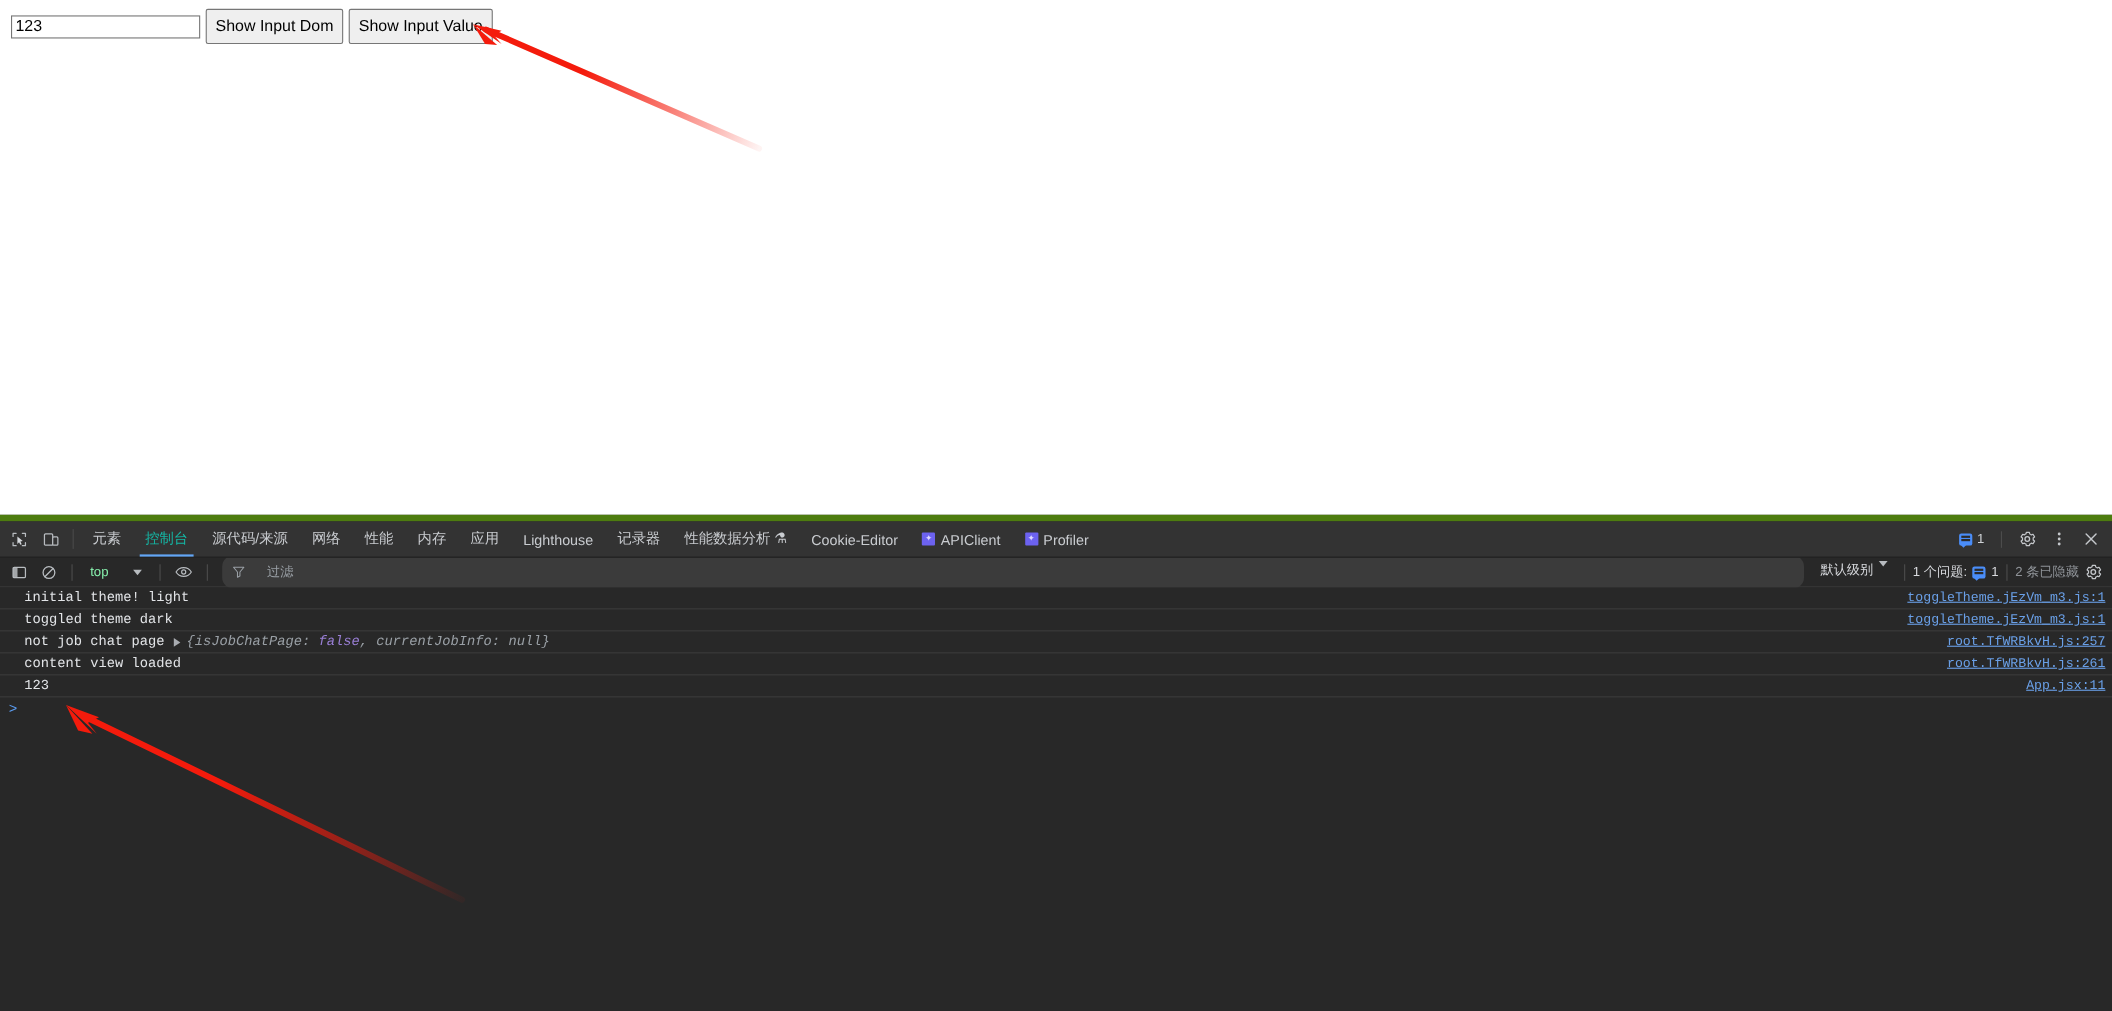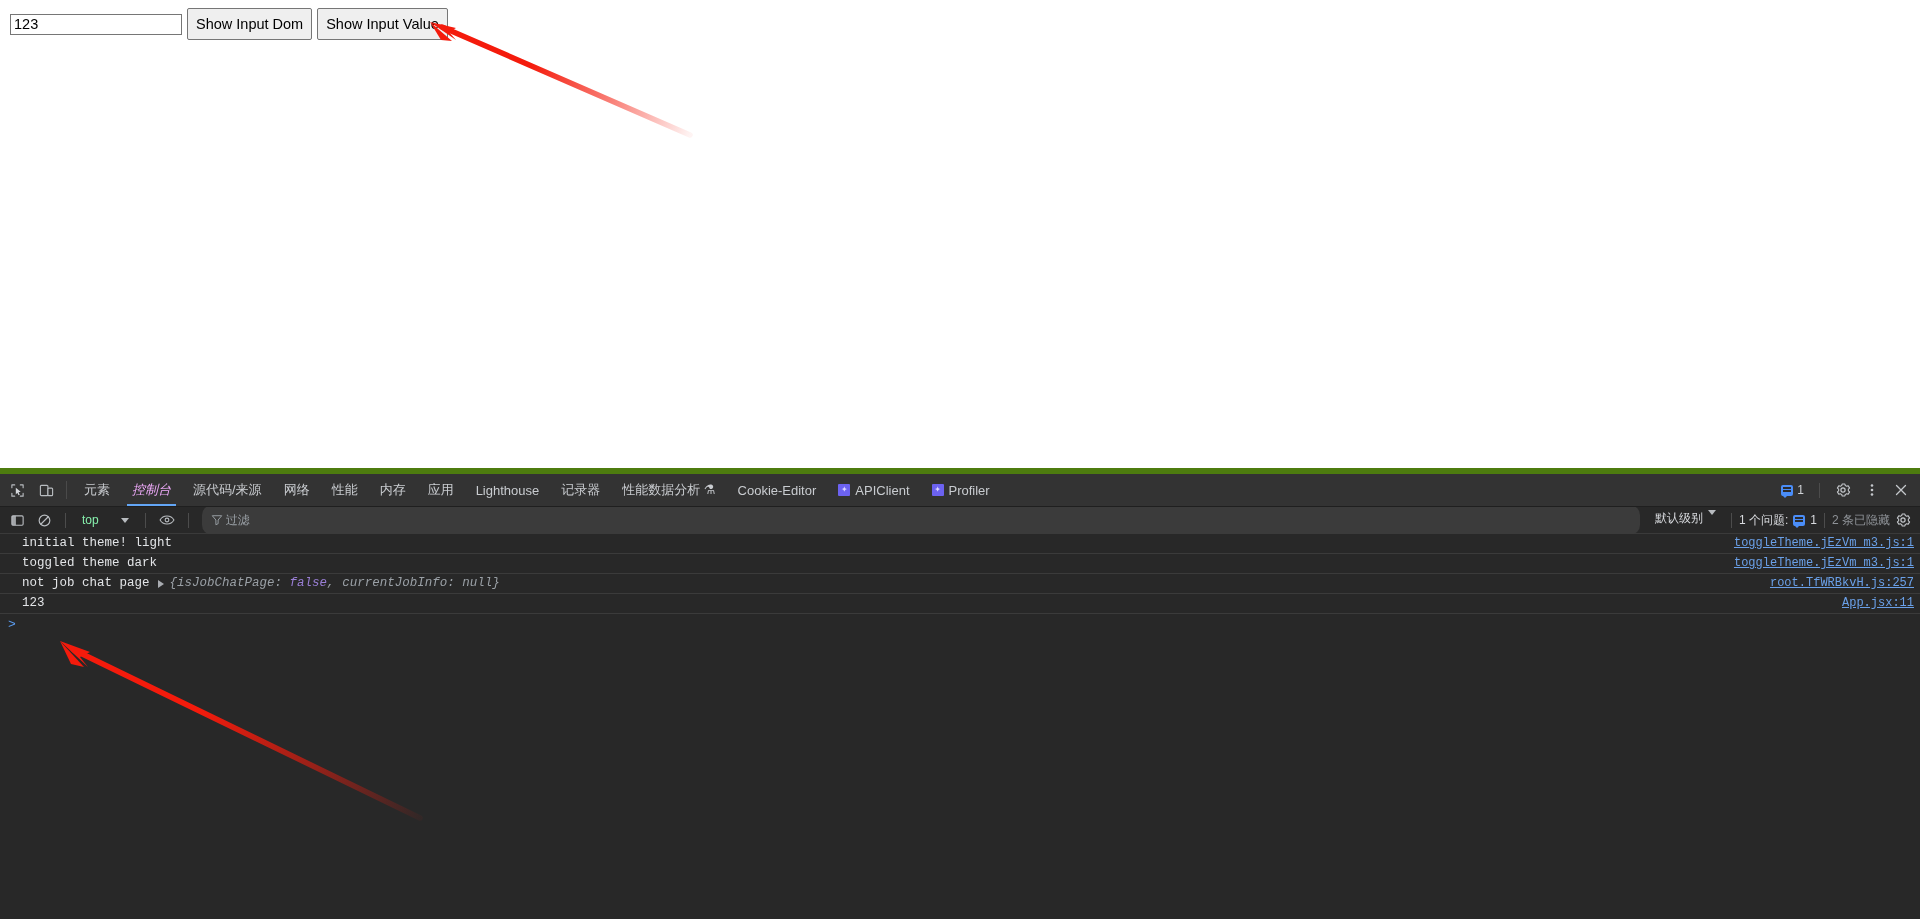--- a/index.html
+++ b/index.html
@@ -115,21 +115,21 @@
     align-items: center;
     gap: 5px;
     padding: 0 11px;
     font-size: 13px;
     color: #c9ccd0;
     cursor: pointer;
     position: relative;
     white-space: nowrap;
     font-family: "Liberation Sans", sans-serif;
   }
-  .tab.active { color: #f0abfc; font-style: italic; }
+  .tab.active { color: #14b8a6; }
   .tab.active::after {
     content: "";
     position: absolute;
     left: 6px; right: 6px; bottom: 0;
     height: 2px;
     background: #63a6f6;
   }
   .tab-pluginicon {
     width: 12px; height: 12px;
     border-radius: 1px;
@@ -222,21 +222,21 @@
     margin-left: 5px;
   }
   .filter-box {
     flex: 1 1 auto;
     height: 30px;
     background: #3b3b3b;
     border-radius: 10px;
     display: flex;
     align-items: center;
     padding: 0 9px;
-    gap: 3px;
+    gap: 20px;
     min-width: 0;
   }
   .filter-text {
     font-size: 12px;
     color: #9aa0a6;
     font-family: "Liberation Sans", sans-serif;
   }
   .ctb-right {
     display: flex;
     align-items: center;
@@ -518,20 +518,24 @@
     </div>
 
 
     <div class="log-row">
       <span class="log-text">not job chat page</span>
       <span class="obj-arrow"></span>
       <span class="obj-preview"><span>{</span><span class="obj-key">isJobChatPage:</span> <span class="obj-bool">false</span><span>,</span> <span class="obj-key">currentJobInfo:</span> <span class="obj-null">null</span><span>}</span></span>
       <span class="log-src">root.TfWRBkvH.js:257</span>
     </div>
 
+    <div class="log-row">
+      <span class="log-text">content view loaded</span>
+      <span class="log-src">root.TfWRBkvH.js:261</span>
+    </div>
 
     <div class="log-row">
       <span class="log-text">123</span>
       <span class="log-src">App.jsx:11</span>
     </div>
 
     <div class="prompt-row">
       <span class="prompt-chevron">&gt;</span>
       <span></span>
     </div>

